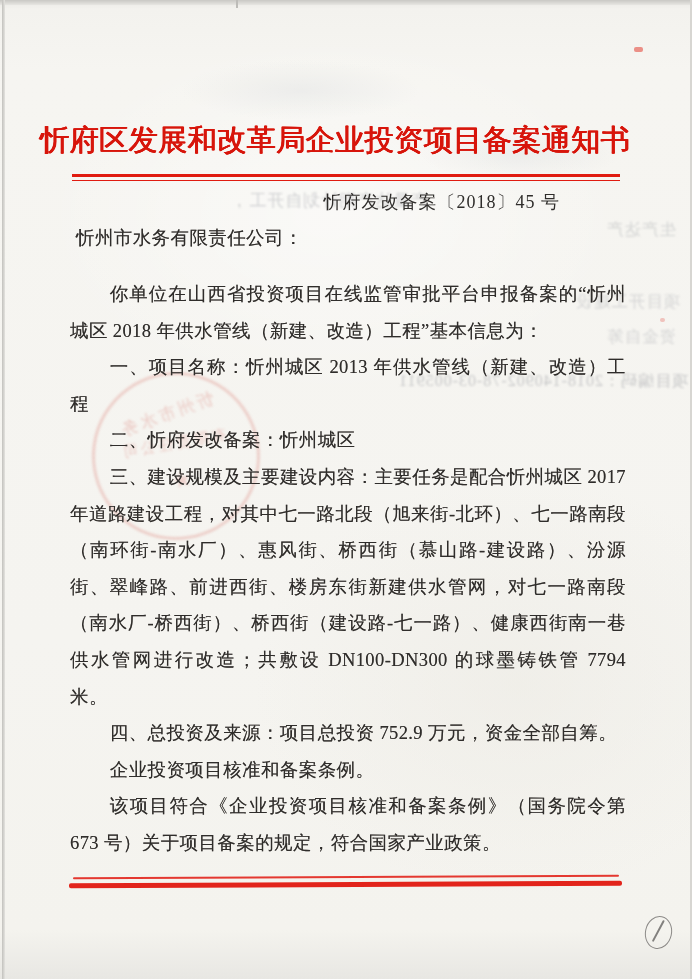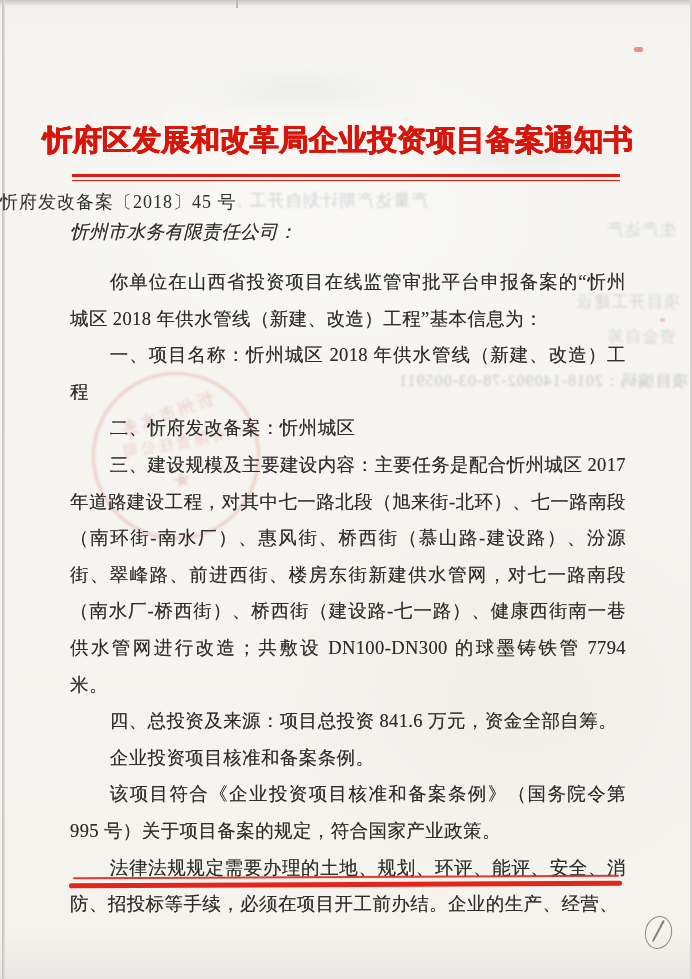--- a/index.html
+++ b/index.html
@@ -20,52 +20,52 @@
   
   .edge-top{position:absolute;left:0;top:0;width:692px;height:5px;
     background:linear-gradient(180deg,#c9c8c4,#e7e6e2);}
   .edge-left{position:absolute;left:2px;top:0;width:3px;height:979px;
     background:linear-gradient(90deg,#c2c1bd,#e4e3df);}
   .edge-right{position:absolute;right:0;top:0;width:2px;height:979px;background:#d7d6d2;}
   .edge-notch{position:absolute;left:236px;top:0;width:2px;height:8px;background:#bdbcb8;}
 
   
   .title{
-    position:absolute;left:24px;right:40px;top:112px;
-    text-align:center;
+    position:absolute;left:40px;right:40px;top:112px;
+    text-align:left;
     font-family:"Liberation Sans", sans-serif;
-    font-weight:700;
+    font-weight:400;
     font-size:29.5px;line-height:56px;
     color:var(--title-red,#d7150b);
     letter-spacing:0px;
     text-shadow:.5px 0 0 currentColor,-.5px 0 0 currentColor,0 .4px 0 currentColor;
     white-space:nowrap;
   }
   .rule{position:absolute;left:72px;width:548px;background:var(--rule-red,#e01b10);}
   .rule-thick{top:174px;height:3.2px;}
   .rule-thin{top:179.5px;height:1.8px;}
 
   .doc-number{
     position:absolute;left:0;right:132px;top:190px;
-    text-align:left;
+    text-align:right;
     font-size:18px;letter-spacing:1px;
     color:var(--ink,#2f2d2b);
   }
 
   
   .content{
     position:absolute;left:70px;right:66px;top:214px;
     color:var(--ink,#2f2d2b);
     font-size:18.5px;line-height:36.6px;letter-spacing:.4px;
     text-align:justify;
     text-shadow:0 0 .5px rgba(70,65,60,.65);
   }
-  .salutation{margin:0;line-height:36px;font-style:italic;}
+  .salutation{margin:6px;line-height:36px;}
   .content p.para{margin:0;text-indent:2.15em;}
-  .content p.first{margin-top:14px;}
+  .content p.first{margin-top:20px;}
 
   
   .bottom-rule{position:absolute;background:var(--underline-red,#e2241b);border-radius:2px;}
   .bottom-rule-thin{left:73px;top:876px;width:546px;height:2px;transform:rotate(-.25deg);opacity:.9;}
   .bottom-rule-thick{left:69px;top:881.5px;width:553px;height:4.6px;transform:rotate(-.25deg);}
 
   
   .page-circle{
     position:absolute;left:645px;top:916px;width:25px;height:31px;
     border:1.6px solid #7b7977;border-radius:50%;
@@ -144,27 +144,26 @@
 
   <div class="title">忻府区发展和改革局企业投资项目备案通知书</div>
   <div class="rule rule-thick"></div>
   <div class="rule rule-thin"></div>
 
   <div class="doc-number">忻府发改备案〔2018〕45 号</div>
 
   <div class="content">
     <p class="salutation">忻州市水务有限责任公司：</p>
     <p class="para first">你单位在山西省投资项目在线监管审批平台申报备案的“忻州城区 2018 年供水管线（新建、改造）工程”基本信息为：</p>
-    <p class="para">一、项目名称：忻州城区 2018 年供水管线（新建、改造）工程</p>
+    <p class="para">一、项目名称：忻州城区 2013 年供水管线（新建、改造）工程</p>
     <p class="para">二、忻府发改备案：忻州城区</p>
     <p class="para">三、建设规模及主要建设内容：主要任务是配合忻州城区 2017 年道路建设工程，对其中七一路北段（旭来街-北环）、七一路南段（南环街-南水厂）、惠风街、桥西街（慕山路-建设路）、汾源街、翠峰路、前进西街、楼房东街新建供水管网，对七一路南段（南水厂-桥西街）、桥西街（建设路-七一路）、健康西街南一巷供水管网进行改造；共敷设 DN100-DN300 的球墨铸铁管 7794 米。</p>
-    <p class="para">四、总投资及来源：项目总投资 841.6 万元，资金全部自筹。</p>
+    <p class="para">四、总投资及来源：项目总投资 752.9 万元，资金全部自筹。</p>
     <p class="para">企业投资项目核准和备案条例。</p>
-    <p class="para">该项目符合《企业投资项目核准和备案条例》（国务院令第 995 号）关于项目备案的规定，符合国家产业政策。</p>
-    <p class="para">法律法规规定需要办理的土地、规划、环评、能评、安全、消防、招投标等手续，必须在项目开工前办结。企业的生产、经营、</p>
+    <p class="para">该项目符合《企业投资项目核准和备案条例》（国务院令第 673 号）关于项目备案的规定，符合国家产业政策。</p>
   </div>
 
   <div class="bottom-rule bottom-rule-thin"></div>
   <div class="bottom-rule bottom-rule-thick"></div>
 
   <div class="page-circle" aria-label="1">
     <div class="slash"></div>
   </div>
 
   <div class="speck speck-1"></div>

